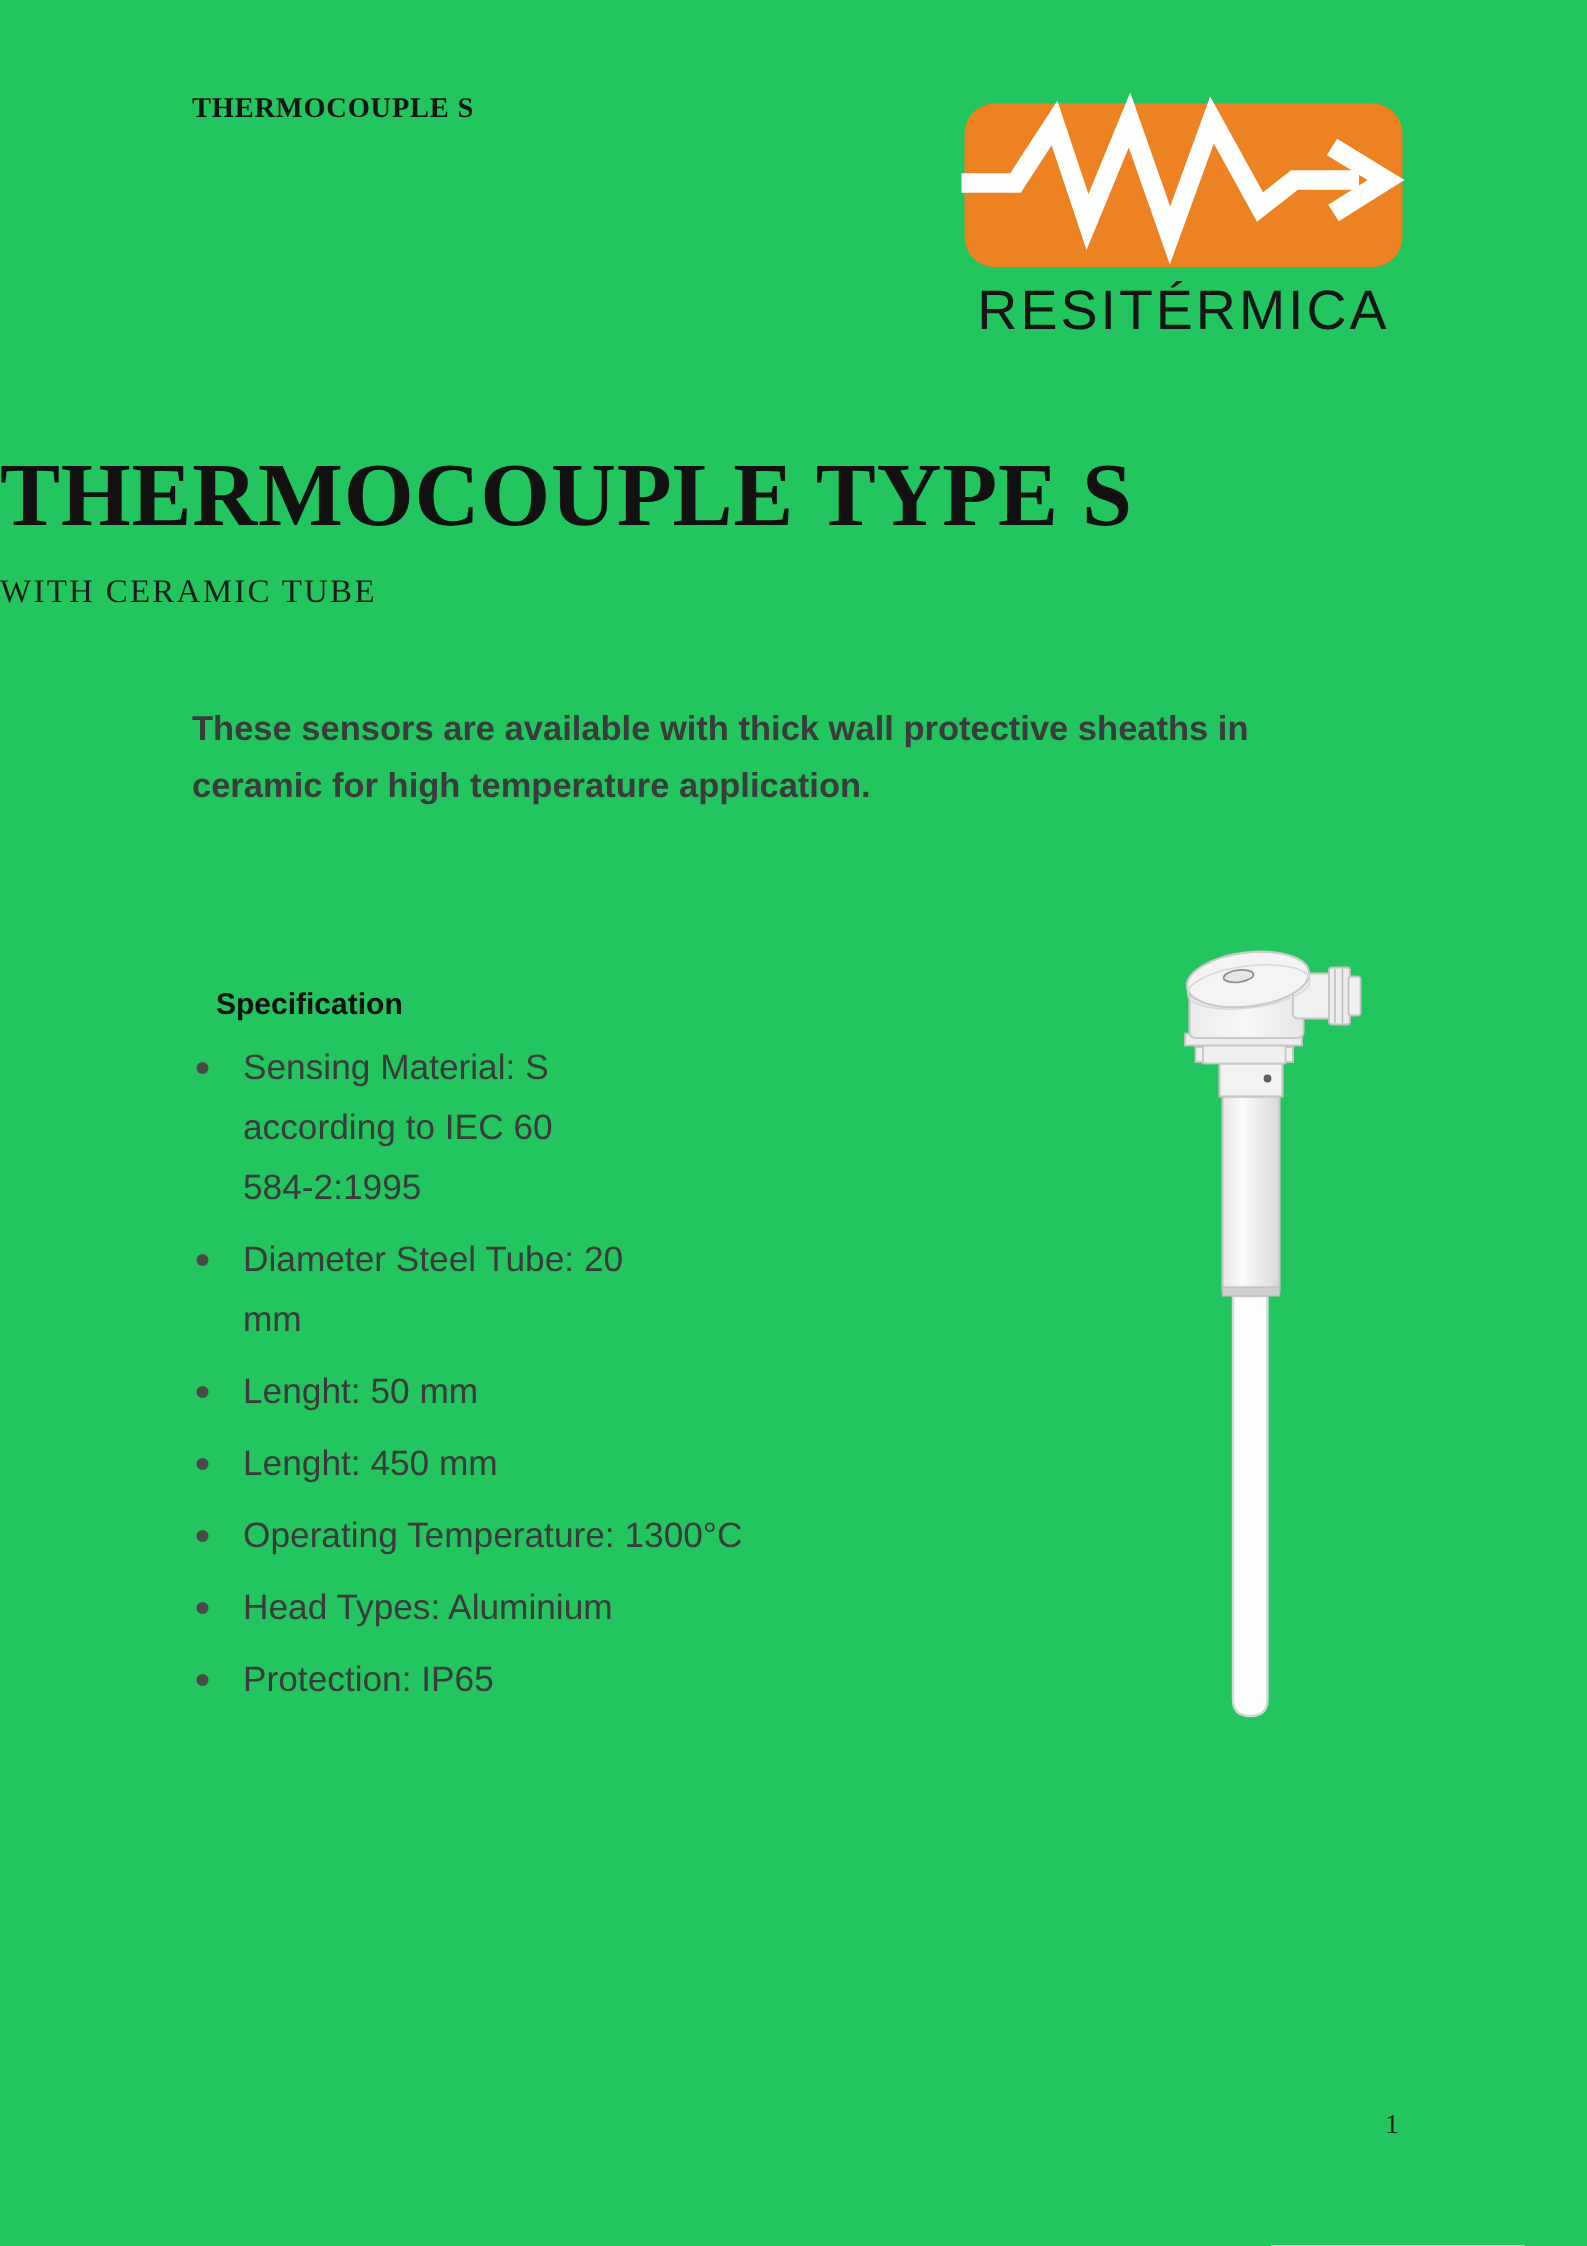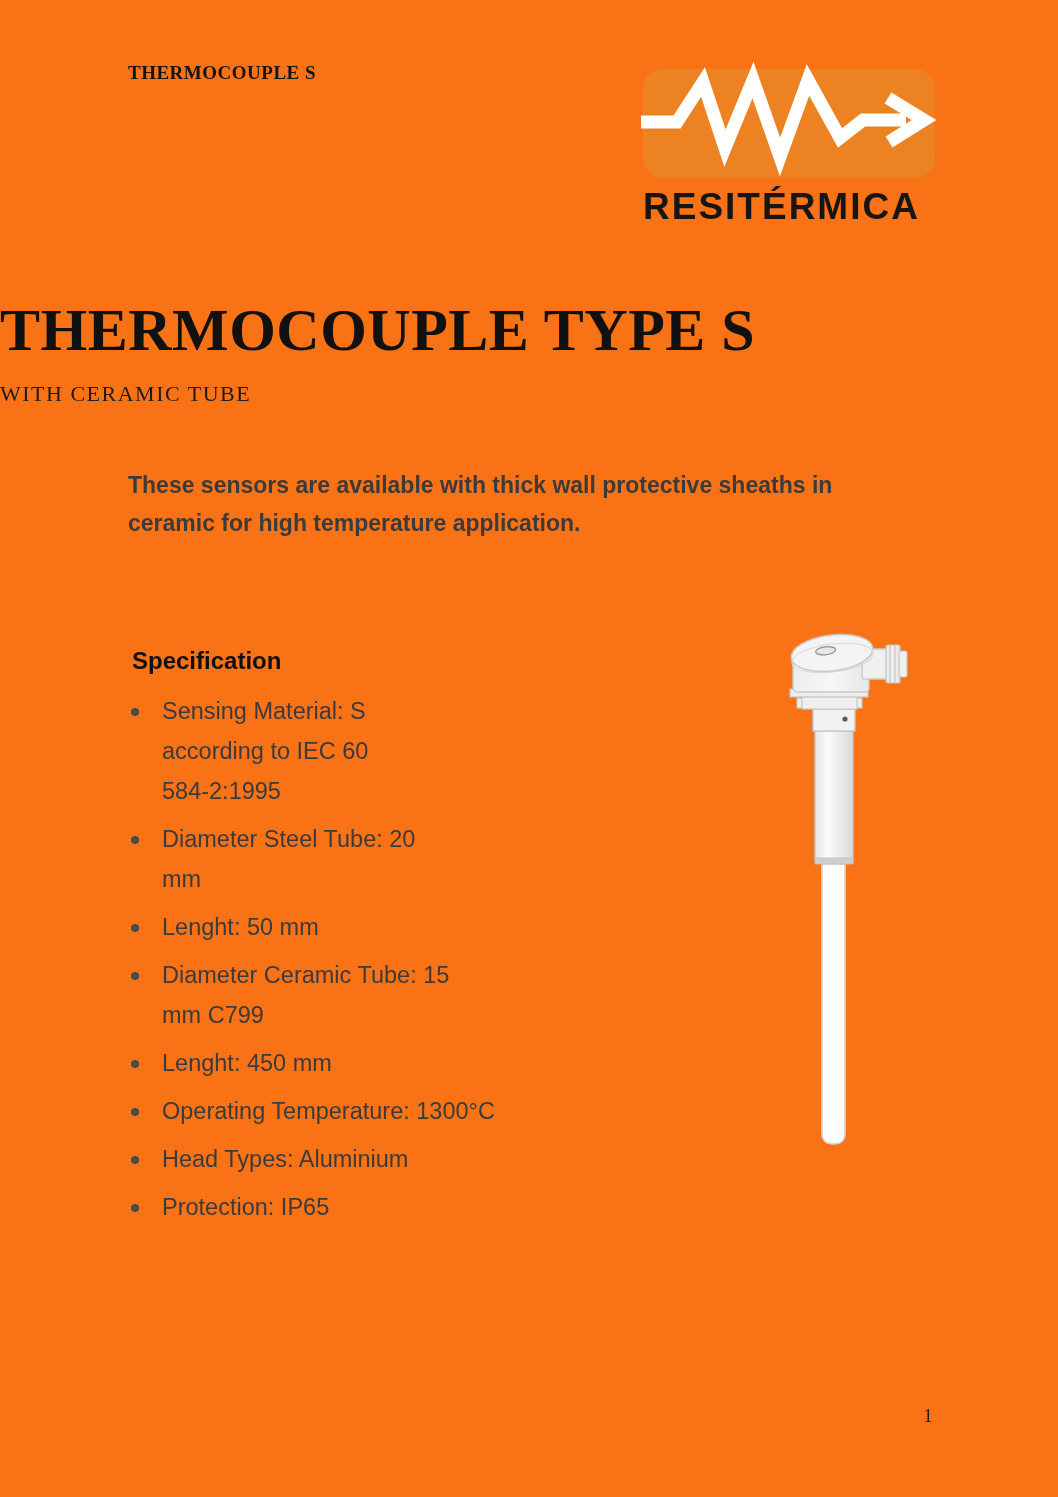--- a/index.html
+++ b/index.html
@@ -1,20 +1,20 @@
 <!DOCTYPE html>
 <html><head>
 <meta charset="utf-8">
 <style>
   html, body { margin: 0; padding: 0; background: #ffffff; }
   .page {
     position: relative;
     width: 1058px;
     height: 1497px;
-    background: #f97316;
+    background: #22c55e;
     font-family: "Liberation Sans", sans-serif;
     overflow: hidden;
   }
 
   
   .doc-running-title {
     position: absolute;
     left: 128px;
     top: 62px;
     font-family: "Liberation Serif", serif;
@@ -29,21 +29,22 @@
   .logo-mark {
     width: 292px; height: 109px;
     background: #ED8222;
     border-radius: 20px;
     position: relative;
   }
   .logo-mark svg { position: absolute; left: 0; top: 0; overflow: visible; }
   .logo-wordmark {
     margin-top: 8px;
     width: 292px;
-    font-weight: bold;
+    text-align: center;
+    font-weight: normal;
     font-size: 37px;
     letter-spacing: 2px;
     color: #161616;
     white-space: nowrap;
   }
 
   
   .main-title {
     position: absolute;
     left: 0; top: 296px;
@@ -75,22 +76,22 @@
     font-size: 23px;
     line-height: 38px;
     color: #3b3b3b;
     font-weight: bold;
   }
 
   
   .spec-heading {
     position: absolute;
     left: 128px; top: 643px;
-    margin: 4px;
-    font-size: 24px;
+    margin: 16px;
+    font-size: 20px;
     font-weight: bold;
     color: #101010;
   }
   .spec-list {
     position: absolute;
     left: 128px; top: 691px;
     width: 430px;
     margin: 0; padding: 0;
     list-style: none;
   }
@@ -160,25 +161,20 @@
       <div>584-2:1995</div>
     </li>
     <li>
       <span class="dot"></span>
       <div>Diameter Steel Tube: 20</div>
       <div>mm</div>
     </li>
     <li>
       <span class="dot"></span>
       <div>Lenght: 50 mm</div>
-    </li>
-    <li>
-      <span class="dot"></span>
-      <div>Diameter Ceramic Tube: 15</div>
-      <div>mm C799</div>
     </li>
     <li>
       <span class="dot"></span>
       <div>Lenght: 450 mm</div>
     </li>
     <li>
       <span class="dot"></span>
       <div>Operating Temperature: 1300°C</div>
     </li>
     <li>

